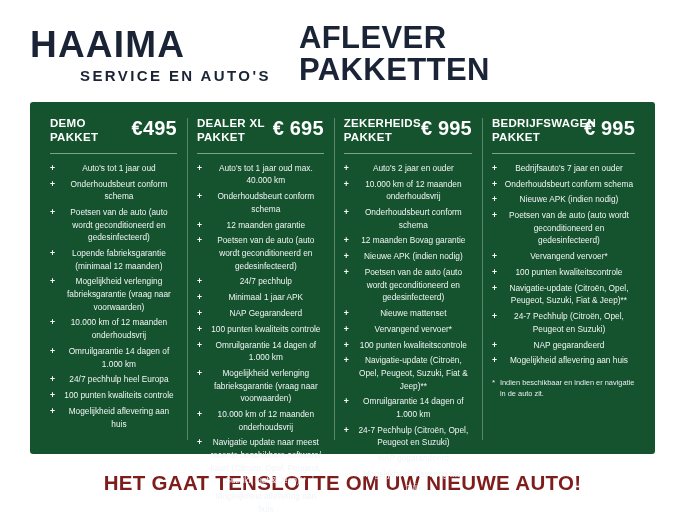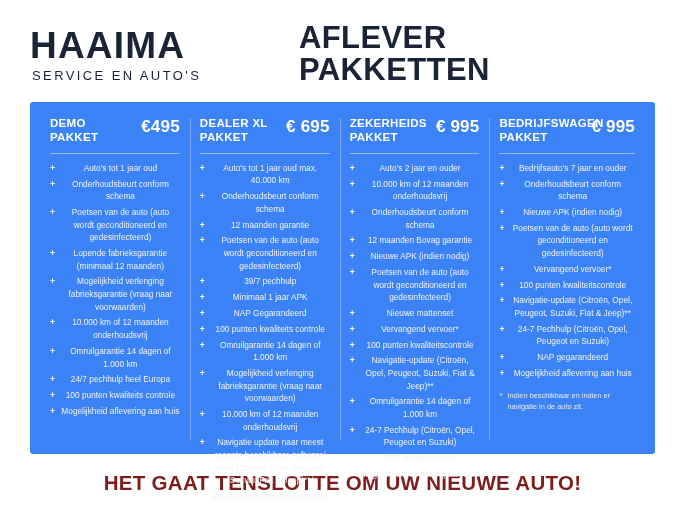--- a/index.html
+++ b/index.html
@@ -31,45 +31,46 @@
   }
   .brand-name {
     font-size: 37px;
     font-weight: 700;
     letter-spacing: 1.2px;
     color: #1a2436;
     line-height: 1;
     font-family: "Liberation Sans", sans-serif;
   }
   .brand-sub {
-    font-size: 13px;
-    font-weight: 400;
+    font-size: 15px;
+    font-weight: 700;
     letter-spacing: 2.4px;
     color: #1a2436;
     margin-top: 4px;
     padding-left: 2px;
+    margin-left: 48px;
   }
   .title-block {
     flex: 1;
     padding-left: 14px;
     padding-top: 0px;
   }
   .title-line {
     font-size: 31px;
     font-weight: 700;
     color: #1a2436;
     line-height: 1.03;
     letter-spacing: 0.4px;
   }
 
   
   .panel {
     position: relative;
     margin: 8px 30px 0 30px;
-    background: #3b82f6;
+    background: #14532d;
     color: #ffffff;
     border-radius: 3px;
     padding: 14px 10px 12px 10px;
     height: 352px;
     display: flex;
     align-items: stretch;
   }
   .col {
     flex: 1 1 0;
     padding: 0 10px;
@@ -93,21 +94,21 @@
   }
   .col-name {
     font-size: 11.5px;
     font-weight: 700;
     letter-spacing: 0.3px;
     line-height: 1.22;
     text-transform: uppercase;
     max-width: 92px;
   }
   .col-price {
-    font-size: 17px;
+    font-size: 20px;
     font-weight: 700;
     letter-spacing: 0.2px;
     white-space: nowrap;
     padding-top: 1px;
   }
   ul.features {
     list-style: none;
     margin: 0;
     padding: 0;
   }
@@ -205,21 +206,21 @@
           <div>DEALER XL</div>
           <div>PAKKET</div>
         </div>
         <div class="col-price">€ 695</div>
       </div>
       <ul class="features">
         <li>Auto's tot 1 jaar oud max. 40.000 km</li>
         <li>Onderhoudsbeurt conform schema</li>
         <li>12 maanden garantie</li>
         <li>Poetsen van de auto (auto wordt geconditioneerd en gedesinfecteerd)</li>
-        <li>39/7 pechhulp</li>
+        <li>24/7 pechhulp</li>
         <li>Minimaal 1 jaar APK</li>
         <li>NAP Gegarandeerd</li>
         <li>100 punten kwaliteits controle</li>
         <li>Omruilgarantie 14 dagen of 1.000 km</li>
         <li>Mogelijkheid verlenging fabrieksgarantie (vraag naar voorwaarden)</li>
         <li>10.000 km of 12 maanden onderhoudsvrij</li>
         <li>Navigatie update naar meest recente beschikbare software/ kaart (Citroën, Opel, Peugeot, Suzuki, Fiat &amp; Jeep)**</li>
         <li>Mogelijkheid aflevering aan huis</li>
       </ul>
     </div>

